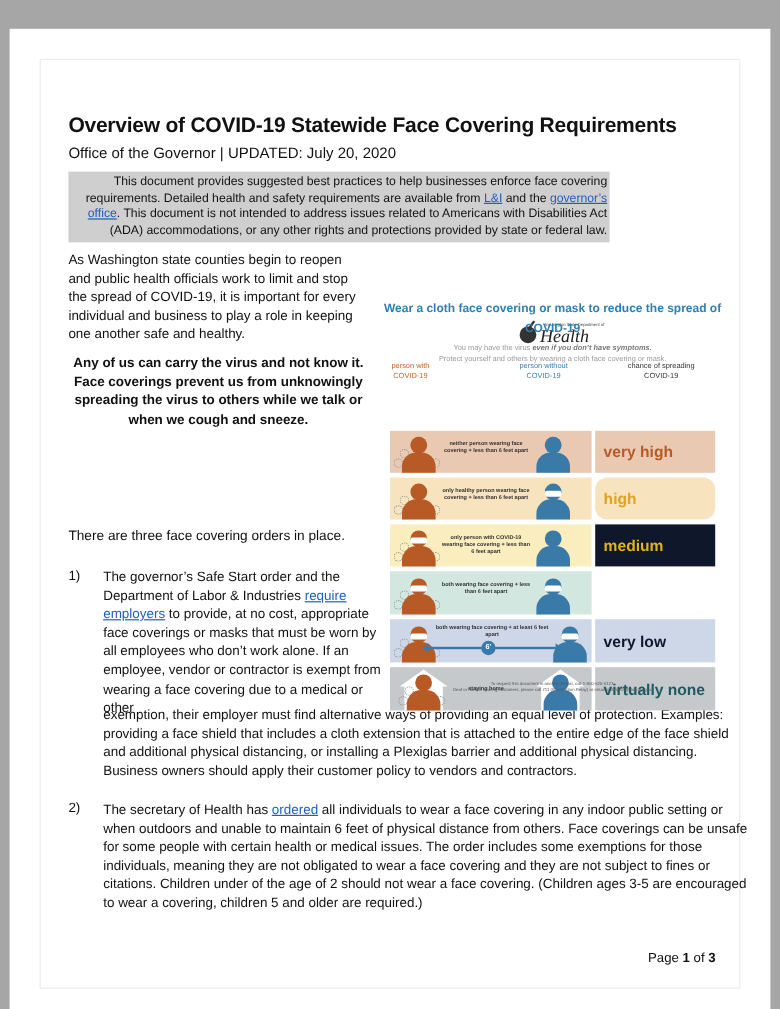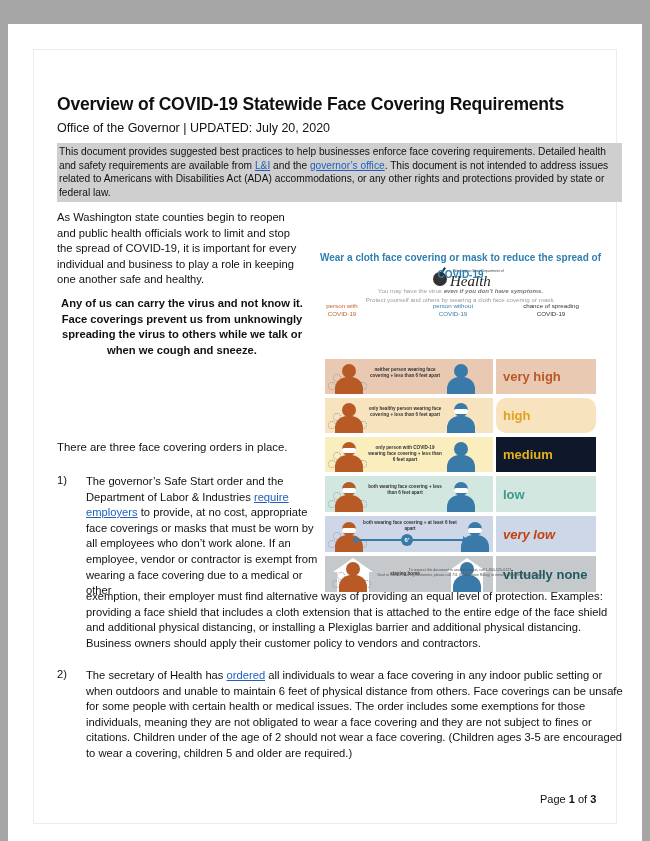--- a/index.html
+++ b/index.html
@@ -14,22 +14,22 @@
     position: absolute; left: 25px; top: 25px; width: 584px; height: 775px;
     border: 1px solid #ececec; box-sizing: border-box;
   }
   .content { position: absolute; left: 0; top: 0; width: 634px; height: 825px; color: #111; }
   .title {
     position: absolute; left: 49px; top: 70px; font-size: 17.5px; font-weight: bold; letter-spacing: -0.2px;
     white-space: nowrap;
   }
   .subtitle { position: absolute; left: 49px; top: 97px; font-size: 12.5px; white-space: nowrap; }
   .notice {
-    position: absolute; left: 49px; top: 119px; width: 565px; background: #cfcfcf;
-    font-size: 10.2px; line-height: 13.5px; text-align: left; padding: 2px 2px 3px 2px; box-sizing: border-box;
+    position: absolute; left: 49px; top: 119px; width: 451px; background: #cfcfcf;
+    font-size: 10.2px; line-height: 13.5px; text-align: right; padding: 2px 2px 3px 2px; box-sizing: border-box;
   }
   a.link { color: #1f5fbf; text-decoration: underline; }
   .intro {
     position: absolute; left: 49px; top: 186px; width: 240px; font-size: 11.2px; line-height: 15.6px;
   }
   .callout {
     position: absolute; left: 49px; width: 250px; font-size: 11.2px; line-height: 15.6px; font-weight: bold; text-align: center;
   }
   .callout1 { top: 272px; }
   .callout2 { top: 348px; }
@@ -185,21 +185,20 @@
                 <div class="body"></div>
                 <div class="mask"></div>
               </div>
               <div class="person p-well" style="left: 122px; top: 6px;">
                 <div class="head"></div>
                 <div class="body"></div>
                 <div class="mask"></div>
               </div>
               <div class="desc" style="top: 8px;">both wearing face covering + less than 6 feet apart</div>
             </div>
-            <div class="right" style="background: rgb(211, 231, 225); color: rgb(61, 154, 140);">low</div>
           </div>
           <div class="row" style="top: 267px; height: 36px;">
             <div class="left" style="background: rgb(205, 215, 232);">
               <div class="virus" style="left: 3px; top: 24px;"></div>
               <div class="virus" style="left: 34px; top: 24px;"></div>
               <div class="virus" style="left: 8px; top: 16px;"></div>
               <div class="person p-sick" style="left: 10px; top: 6px;">
                 <div class="head"></div>
                 <div class="body"></div>
                 <div class="mask"></div>
@@ -207,21 +206,21 @@
               <div class="person p-well" style="left: 136px; top: 6px;">
                 <div class="head"></div>
                 <div class="body"></div>
                 <div class="mask"></div>
               </div>
               <div class="desc" style="top: 4px; left: 35px; width: 100px;">both wearing face covering + at least 6 feet apart</div>
               <div class="arrow" style="top: 23px;">
                 <div class="six">6'</div>
               </div>
             </div>
-            <div class="right" style="background: rgb(205, 215, 232); color: #c2410c; font-style: italic;">very low</div>
+            <div class="right" style="background: rgb(205, 215, 232); color: #0f172a;">very low</div>
           </div>
           <div class="row" style="top: 307px; height: 36px;">
             <div class="left" style="background: rgb(197, 201, 204);">
               <div class="house" style="left: 6px; top: 2px;">
                 <div class="roof"></div>
                 <div class="wall"></div>
               </div>
               <div class="house" style="left: 120px; top: 2px;">
                 <div class="roof"></div>
                 <div class="wall"></div>

